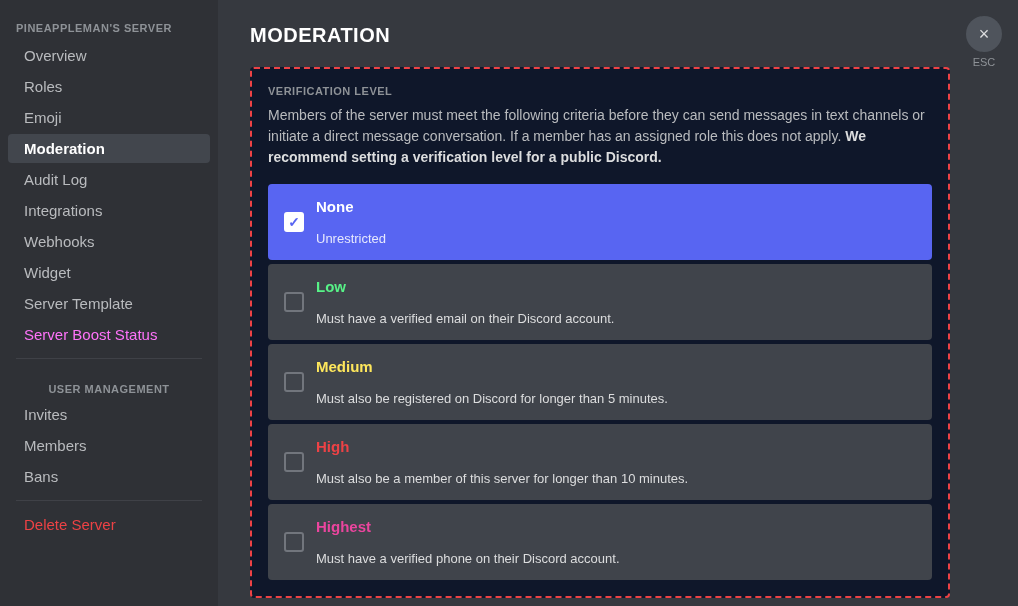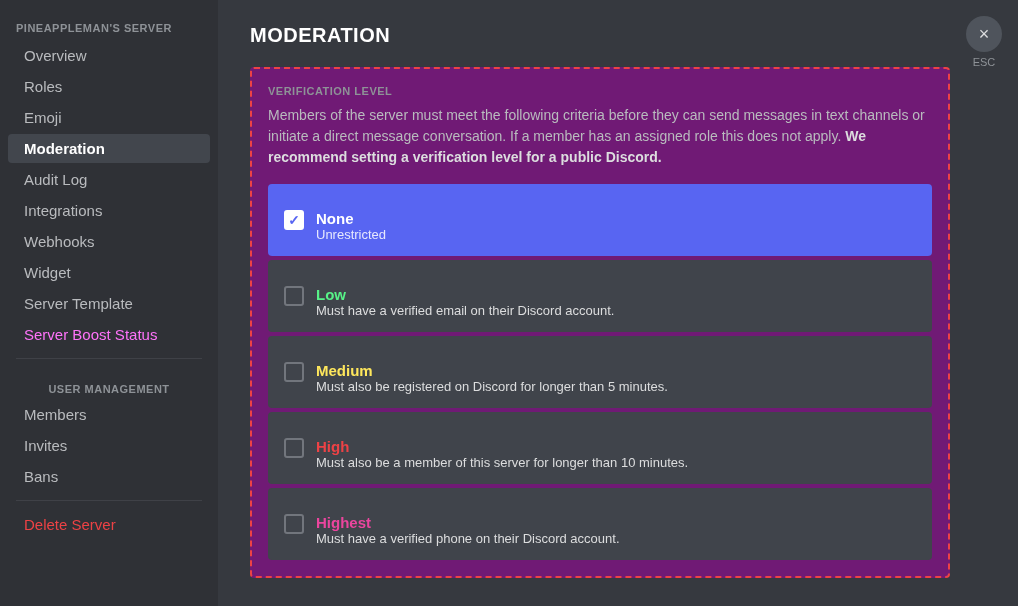--- a/index.html
+++ b/index.html
@@ -120,21 +120,21 @@
       color: #8e9297;
       text-transform: uppercase;
       font-weight: 400;
     }
 
     
     .verification-container {
       border: 2px dashed #ed4245;
       border-radius: 4px;
       padding: 16px;
-      background: #701a75;
+      background: #0f172a;
       max-width: 700px;
     }
 
     .section-label {
       font-size: 11px;
       font-weight: 700;
       color: #8e9297;
       text-transform: uppercase;
       letter-spacing: 0.5px;
       margin-bottom: 8px;
@@ -190,22 +190,21 @@
 
     .checkmark {
       color: #5865f2;
       font-size: 14px;
       font-weight: 900;
     }
 
     .option-content {
       display: flex;
       flex-direction: column;
-      gap: 0;
-      margin-top: 12px;
+      gap: 16px;
     }
 
     .option-name {
       font-size: 15px;
       font-weight: 600;
       color: #ffffff;
     }
 
     .option-name.low { color: #57f287; }
     .option-name.medium { color: #fee75c; }
@@ -238,22 +237,22 @@
   <div class="sidebar-item">Audit Log</div>
   <div class="sidebar-item">Integrations</div>
   <div class="sidebar-item">Webhooks</div>
   <div class="sidebar-item">Widget</div>
   <div class="sidebar-item">Server Template</div>
   <div class="sidebar-item boost">Server Boost Status</div>
 
   <div class="sidebar-divider"></div>
 
   <div class="sidebar-section-label">User Management</div>
+  <div class="sidebar-item">Invites</div>
   <div class="sidebar-item">Members</div>
-  <div class="sidebar-item">Invites</div>
   <div class="sidebar-item">Bans</div>
 
   <div class="sidebar-divider"></div>
 
   <div class="sidebar-item danger">Delete Server</div>
 </nav>
 
 <main class="main-content">
 
   <div class="close-area">

